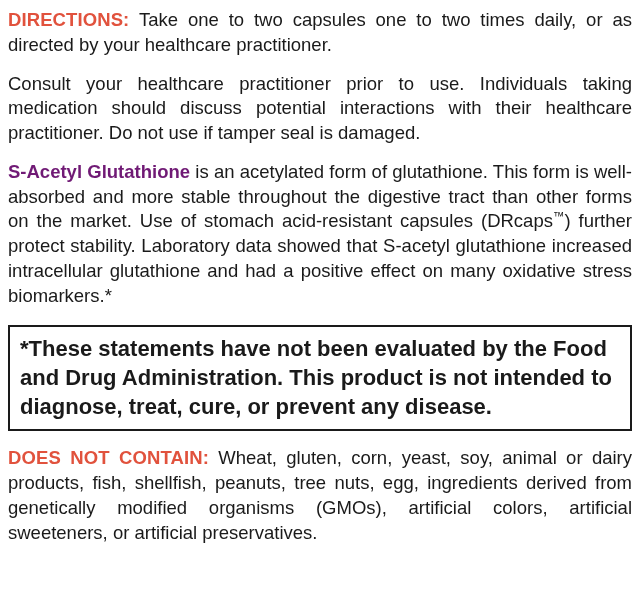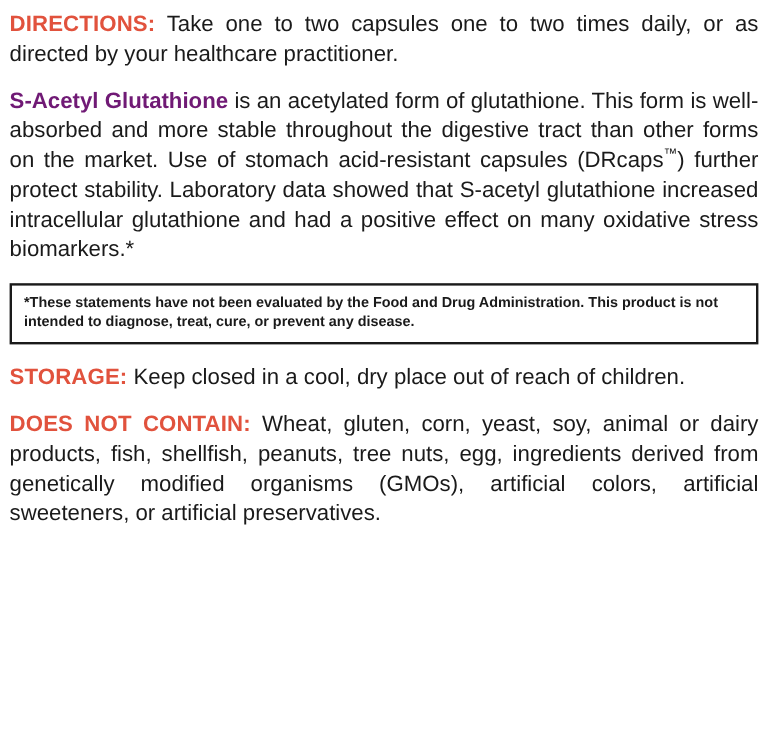--- a/index.html
+++ b/index.html
@@ -44,21 +44,21 @@
     color: #701a75;
     font-weight: bold;
   }
   .disclaimer {
     border: 2px solid #1a1a1a;
     padding: 7px 10px 8px 10px;
     margin-bottom: 15px;
     margin-top: 2px;
   }
   .disclaimer p {
-    font-size: 12px;
+    font-size: 22px;
     line-height: 1.33;
     font-weight: bold;
     text-align: left;
     color: #1a1a1a;
   }
   .sup {
     font-size: 0.62em;
     vertical-align: super;
     line-height: 0;
   }
@@ -69,24 +69,24 @@
     text-align: left;
   }
 </style>
 </head>
 <body>
 
 <div class="page">
 
   <p class="block"><span class="heading">DIRECTIONS:</span><span> Take one to two capsules one to two times daily, or as directed by your healthcare practitioner.</span></p>
 
+  <p class="block"><span>Consult your healthcare practitioner prior to use. Individuals taking medication should discuss potential interactions with their healthcare practitioner. Do not use if tamper seal is damaged.</span></p>
 
   <p class="block"><span class="term">S-Acetyl Glutathione</span><span> is an acetylated form of glutathione. This form is well-absorbed and more stable throughout the digestive tract than other forms on the market. Use of stomach acid-resistant capsules (DRcaps</span><span class="sup">™</span><span>) further protect stability. Laboratory data showed that S-acetyl glutathione increased intracellular glutathione and had a positive effect on many oxidative stress biomarkers.</span><span class="star">*</span></p>
 
   <div class="disclaimer">
     <p>*These statements have not been evaluated by the Food and Drug Administration. This product is not intended to diagnose, treat, cure, or prevent any disease.</p>
   </div>
 
-  <p class="block nojust"><span class="heading">STORAGE:</span><span> Keep closed in a cool, dry place out of reach of children.</span></p>
 
   <p class="block"><span class="heading">DOES NOT CONTAIN:</span><span> Wheat, gluten, corn, yeast, soy, animal or dairy products, fish, shellfish, peanuts, tree nuts, egg, ingredients derived from genetically modified organisms (GMOs), artificial colors, artificial sweeteners, or artificial preservatives.</span></p>
 
 </div>
 
 </body></html>

